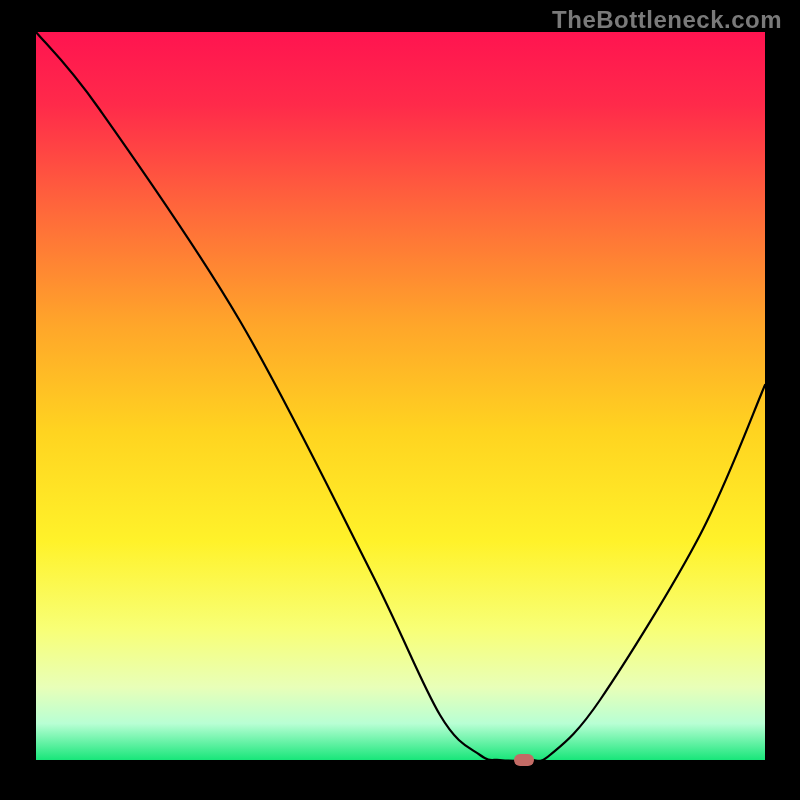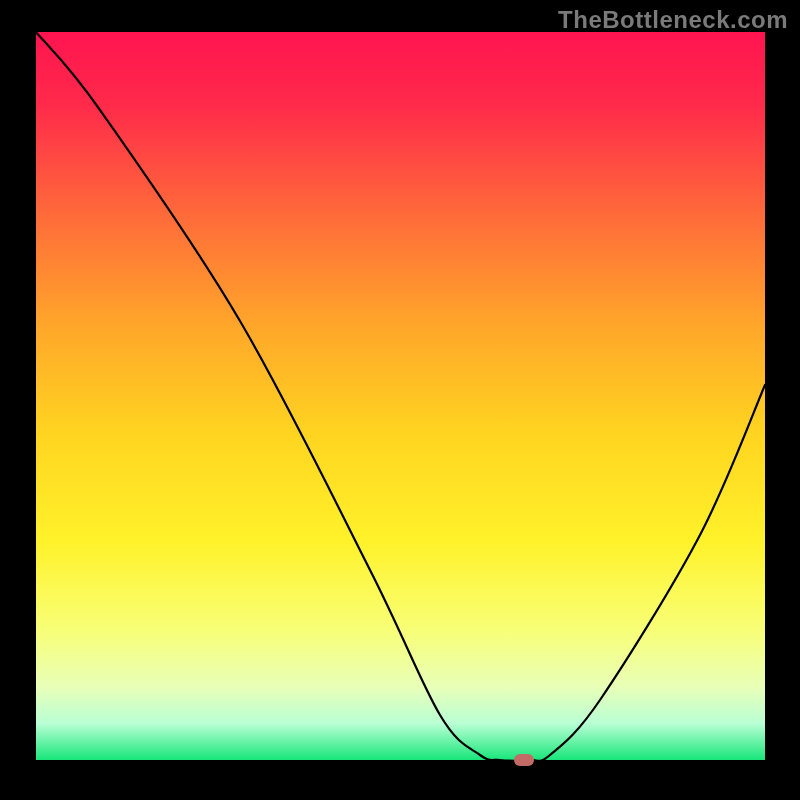--- a/index.html
+++ b/index.html
@@ -12,21 +12,21 @@
     font-family: Arial, Helvetica, sans-serif;
   }
   .chart-wrap {
     position: relative;
     width: 800px;
     height: 800px;
   }
   .watermark {
     position: absolute;
     top: 6px;
-    right: 12px;
+    right: 18px;
     font-size: 24px;
     font-weight: 700;
     color: #7a7a7a;
     letter-spacing: 0.5px;
     z-index: 5;
     user-select: none;
   }
   svg {
     display: block;
   }

